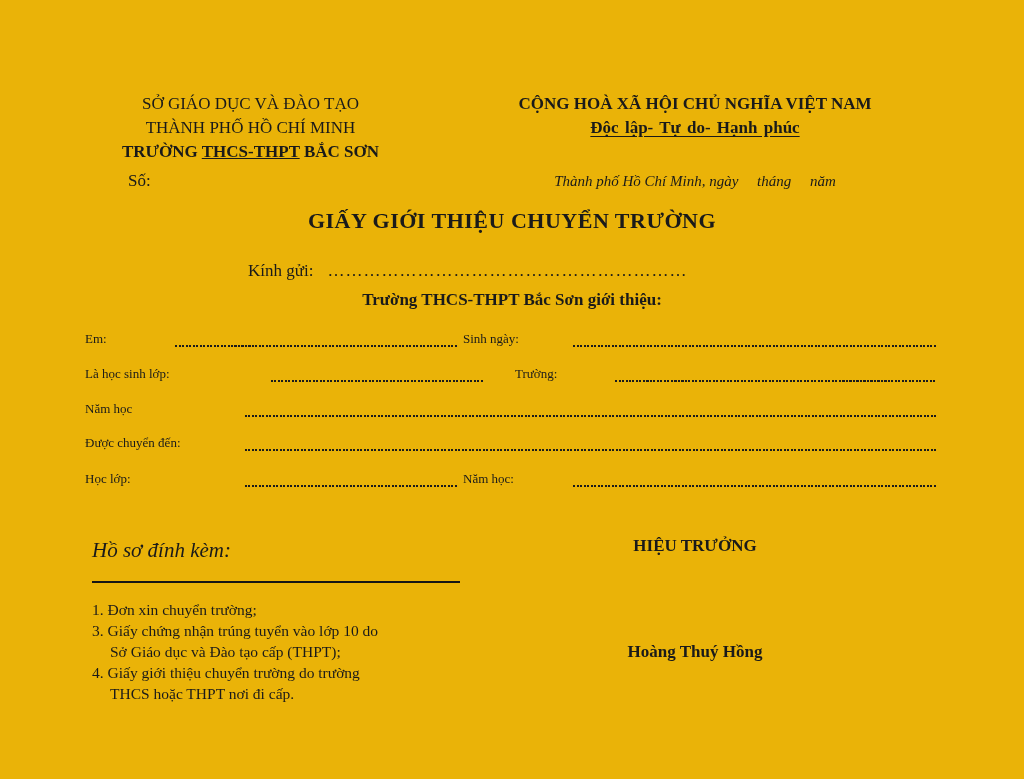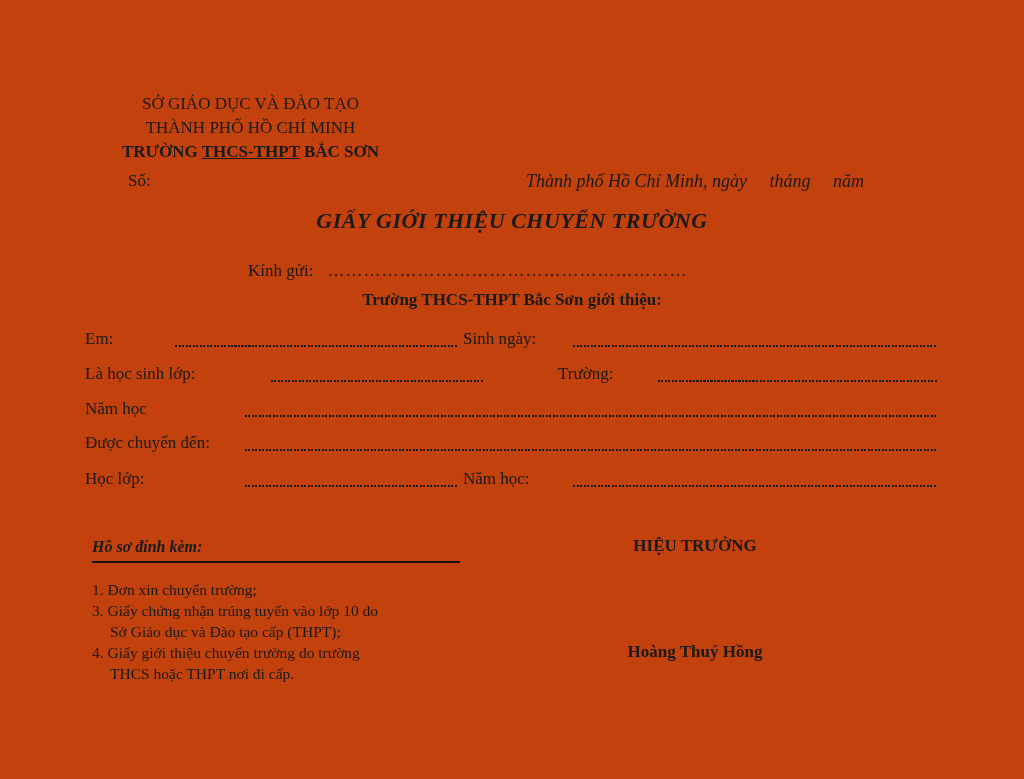--- a/index.html
+++ b/index.html
@@ -4,21 +4,21 @@
 <style>
   html, body {
     margin: 0;
     padding: 0;
     background: #ffffff;
   }
   .doc {
     position: relative;
     width: 1024px;
     height: 779px;
-    background: #c2410c;
+    background: #eab308;
     font-family: "Liberation Serif", "DejaVu Serif", serif;
     color: #1a1a1a;
     overflow: hidden;
   }
   .hdr-left {
     position: absolute;
     left: 83px;
     top: 92px;
     width: 335px;
     text-align: center;
@@ -52,34 +52,33 @@
     text-underline-offset: 3px;
     word-spacing: 2px;
   }
   .date-line {
     position: absolute;
     left: 505px;
     top: 170px;
     width: 380px;
     text-align: center;
     font-style: italic;
-    font-size: 18px;
+    font-size: 15px;
     line-height: 22px;
     white-space: pre;
   }
   .doc-title {
     position: absolute;
     left: 0;
     top: 208px;
     width: 100%;
     text-align: center;
     font-size: 22px;
     font-weight: bold;
     letter-spacing: 0.5px;
-    font-style: italic;
   }
   .salutation {
     position: absolute;
     left: 248px;
     top: 260px;
     font-size: 17px;
     line-height: 22px;
     white-space: nowrap;
   }
   .salutation .dots-text {
@@ -95,40 +94,40 @@
     font-size: 17px;
     font-weight: bold;
   }
   .frow {
     position: absolute;
     left: 85px;
     width: 852px;
     height: 22px;
     display: flex;
     align-items: flex-end;
-    font-size: 17px;
+    font-size: 13px;
   }
   .frow .lbl {
     flex: 0 0 auto;
     line-height: 22px;
     white-space: nowrap;
   }
   .dotline {
     flex: 0 0 auto;
     height: 2px;
     margin-bottom: 3px;
     background-image: repeating-linear-gradient(90deg, #1b1b1b 0 2px, transparent 2px 3.5px);
   }
   .grow { flex: 1 1 auto; }
   .r1 { top: 328px; } .r2 { top: 363px; gap: 26px; } .r3 { top: 398px; }
   .r4 { top: 432px; } .r5 { top: 468px; }
   .w-em { width: 90px; }
   .w-left { width: 160px; }
   .w-right-lg { width: 116px; padding-left: 6px; box-sizing: border-box; }
-  .w-right-sm { width: 80px; padding-left: 6px; box-sizing: border-box; margin-left: 43px; }
+  .w-right-sm { width: 80px; padding-left: 6px; box-sizing: border-box; }
   .d-mid-1 { width: 282px; }
   .d-mid-2 { width: 212px; }
   .sig {
     position: absolute;
     left: 555px;
     top: 512px;
     width: 280px;
     text-align: center;
     font-size: 17px;
     font-weight: bold;
@@ -136,24 +135,24 @@
   }
   .sig-name { margin-top: 86px; }
   .attach {
     position: absolute;
     left: 92px;
     top: 538px;
     width: 368px;
     font-size: 15.5px;
   }
   .attach-head {
-    font-weight: bold;
+    font-weight: normal;
     font-style: italic;
-    font-size: 16px;
-    padding-bottom: 5px;
+    font-size: 21px;
+    padding-bottom: 18px;
     border-bottom: 2px solid #161616;
   }
   .attach-list {
     margin-top: 16px;
     line-height: 21px;
   }
   .attach-item {
     white-space: pre-line;
     padding-left: 18px;
     text-indent: -18px;
@@ -164,20 +163,24 @@
 
 <div class="doc">
 
   <div class="hdr-left">
     <div>SỞ GIÁO DỤC VÀ ĐÀO TẠO</div>
     <div>THÀNH PHỐ HỒ CHÍ MINH</div>
     <div class="hdr-line3"><span>TRƯỜNG </span><span class="u">THCS-THPT</span><span> BẮC SƠN</span></div>
   </div>
   <div class="so">Số:</div>
 
+  <div class="hdr-right">
+    <div>CỘNG HOÀ XÃ HỘI CHỦ NGHĨA VIỆT NAM</div>
+    <div class="motto">Độc lập- Tự do- Hạnh phúc</div>
+  </div>
   <div class="date-line">Thành phố Hồ Chí Minh, ngày     tháng     năm</div>
 
   <div class="doc-title">GIẤY GIỚI THIỆU CHUYỂN TRƯỜNG</div>
 
   <div class="salutation">
     <span>Kính gửi:</span><span class="dots-text">……………………………………………………</span>
   </div>
 
   <div class="intro">Trường THCS-THPT Bắc Sơn giới thiệu:</div>
 

